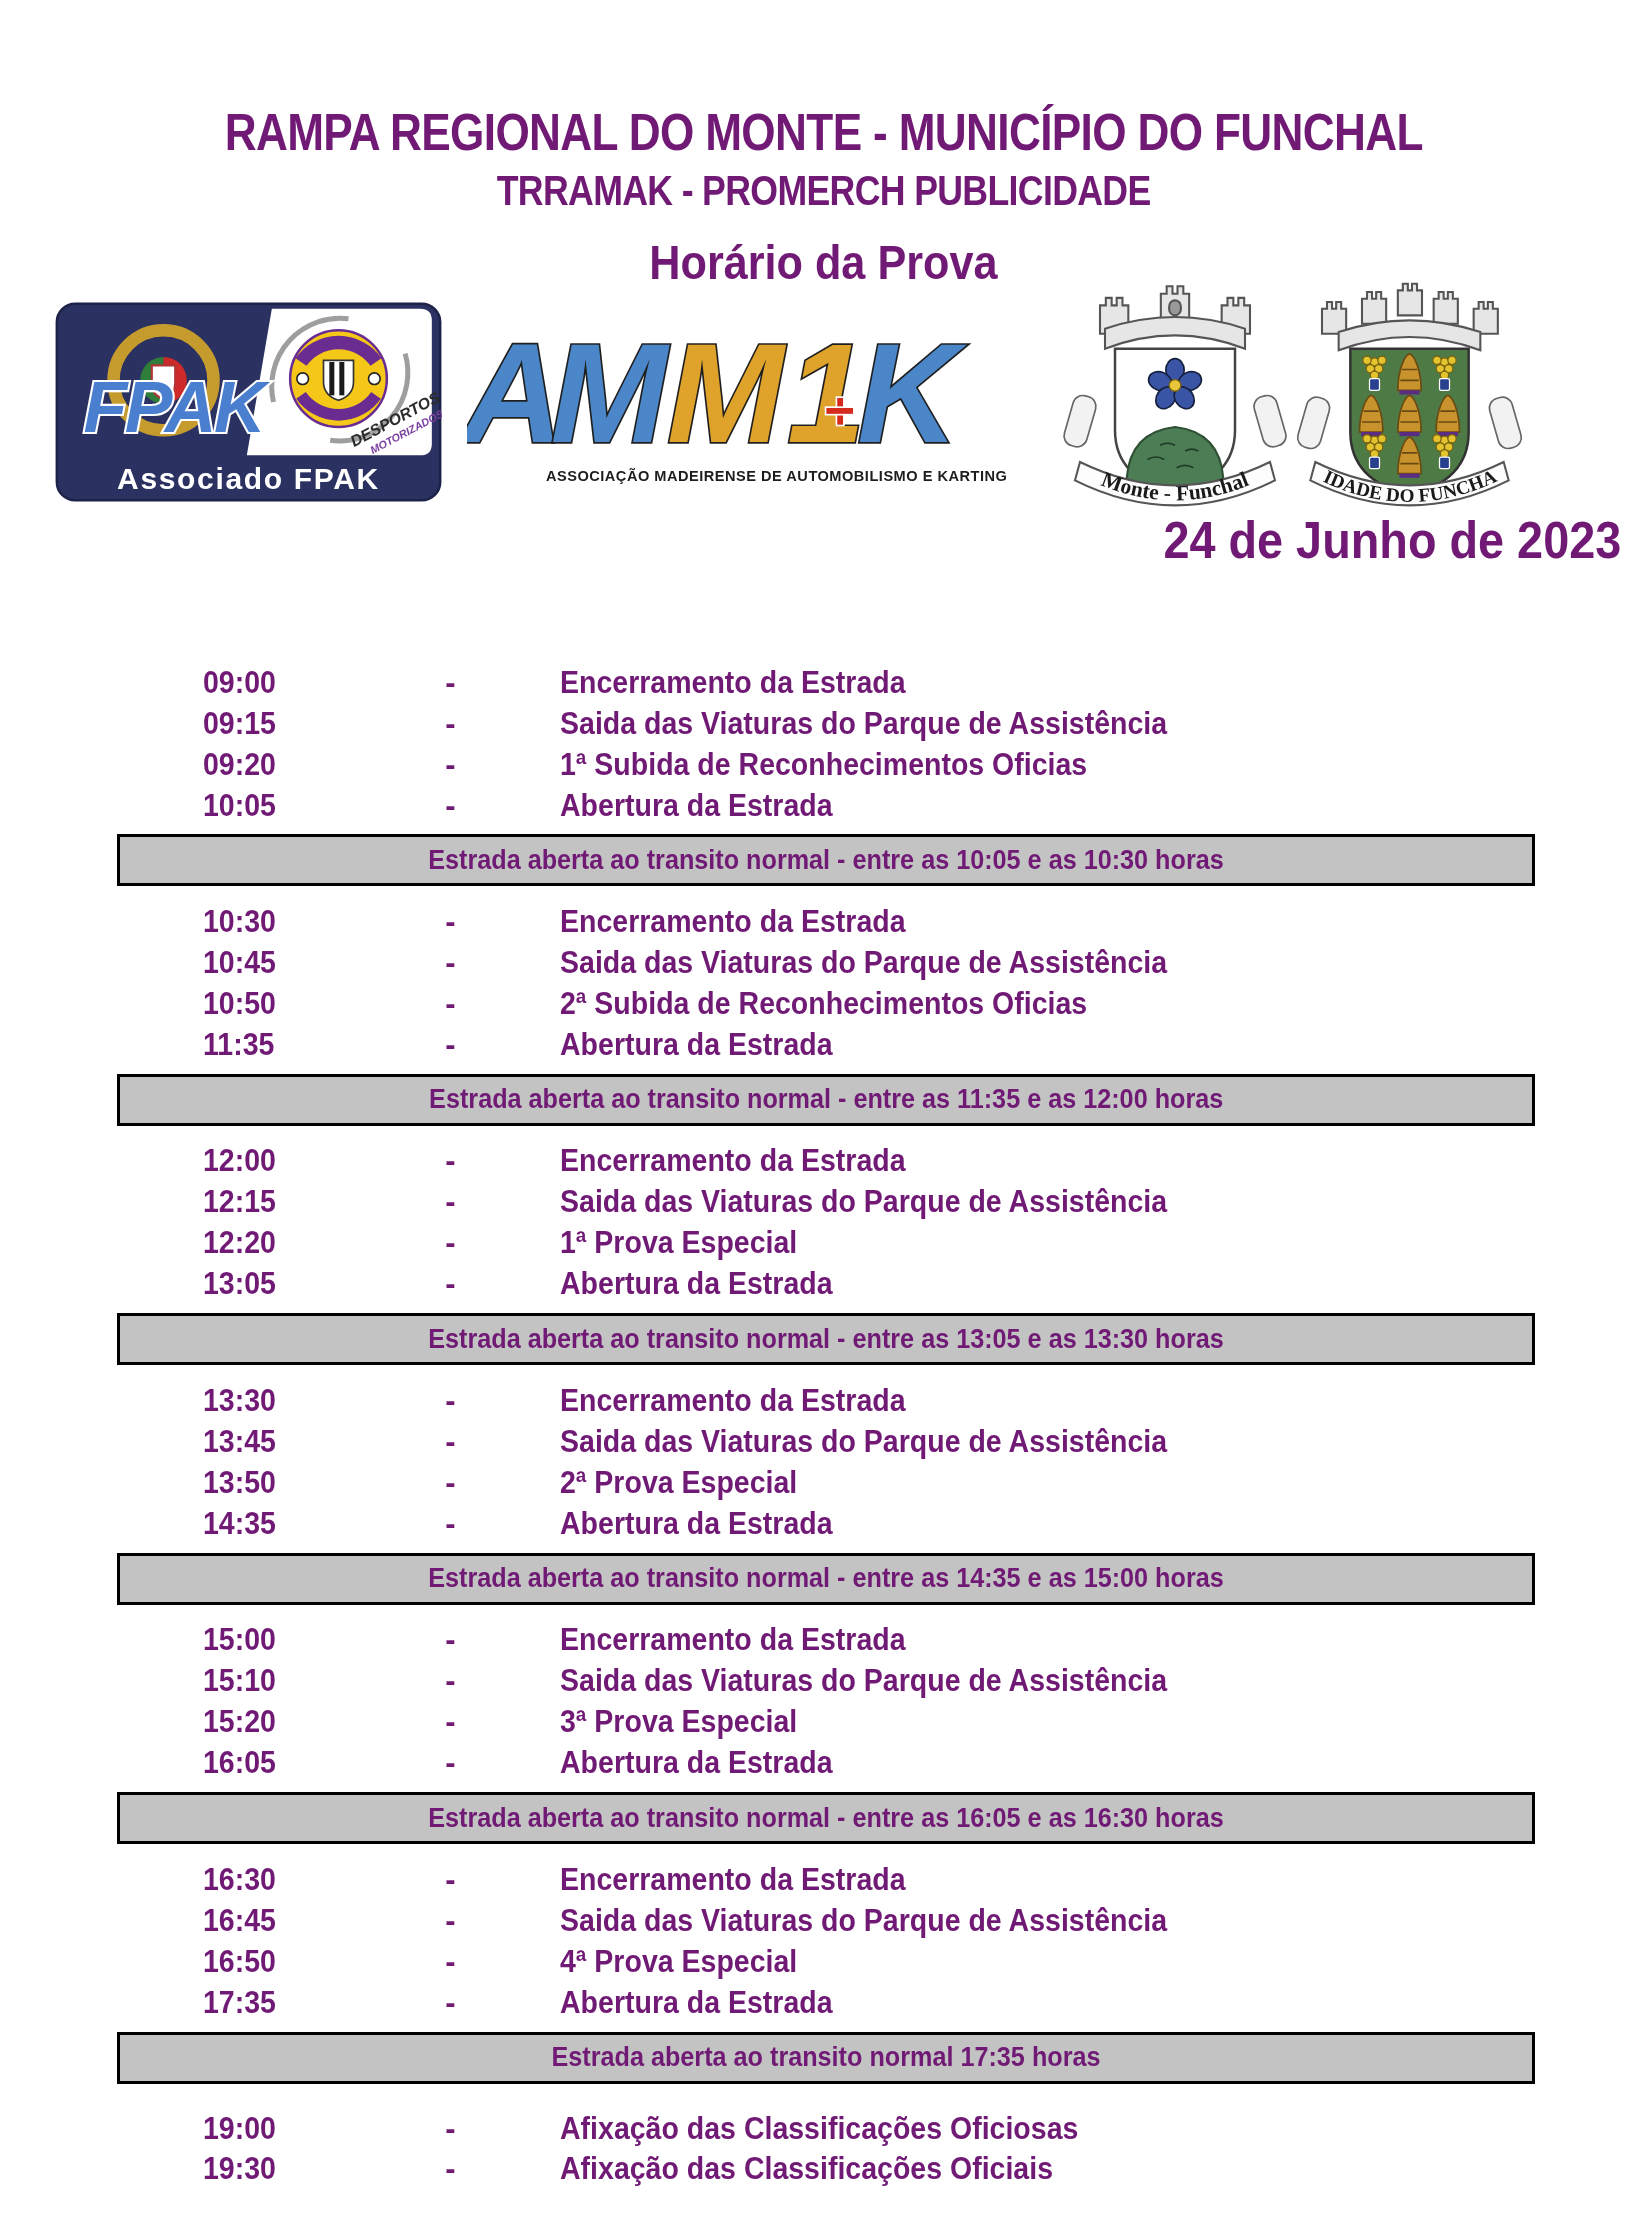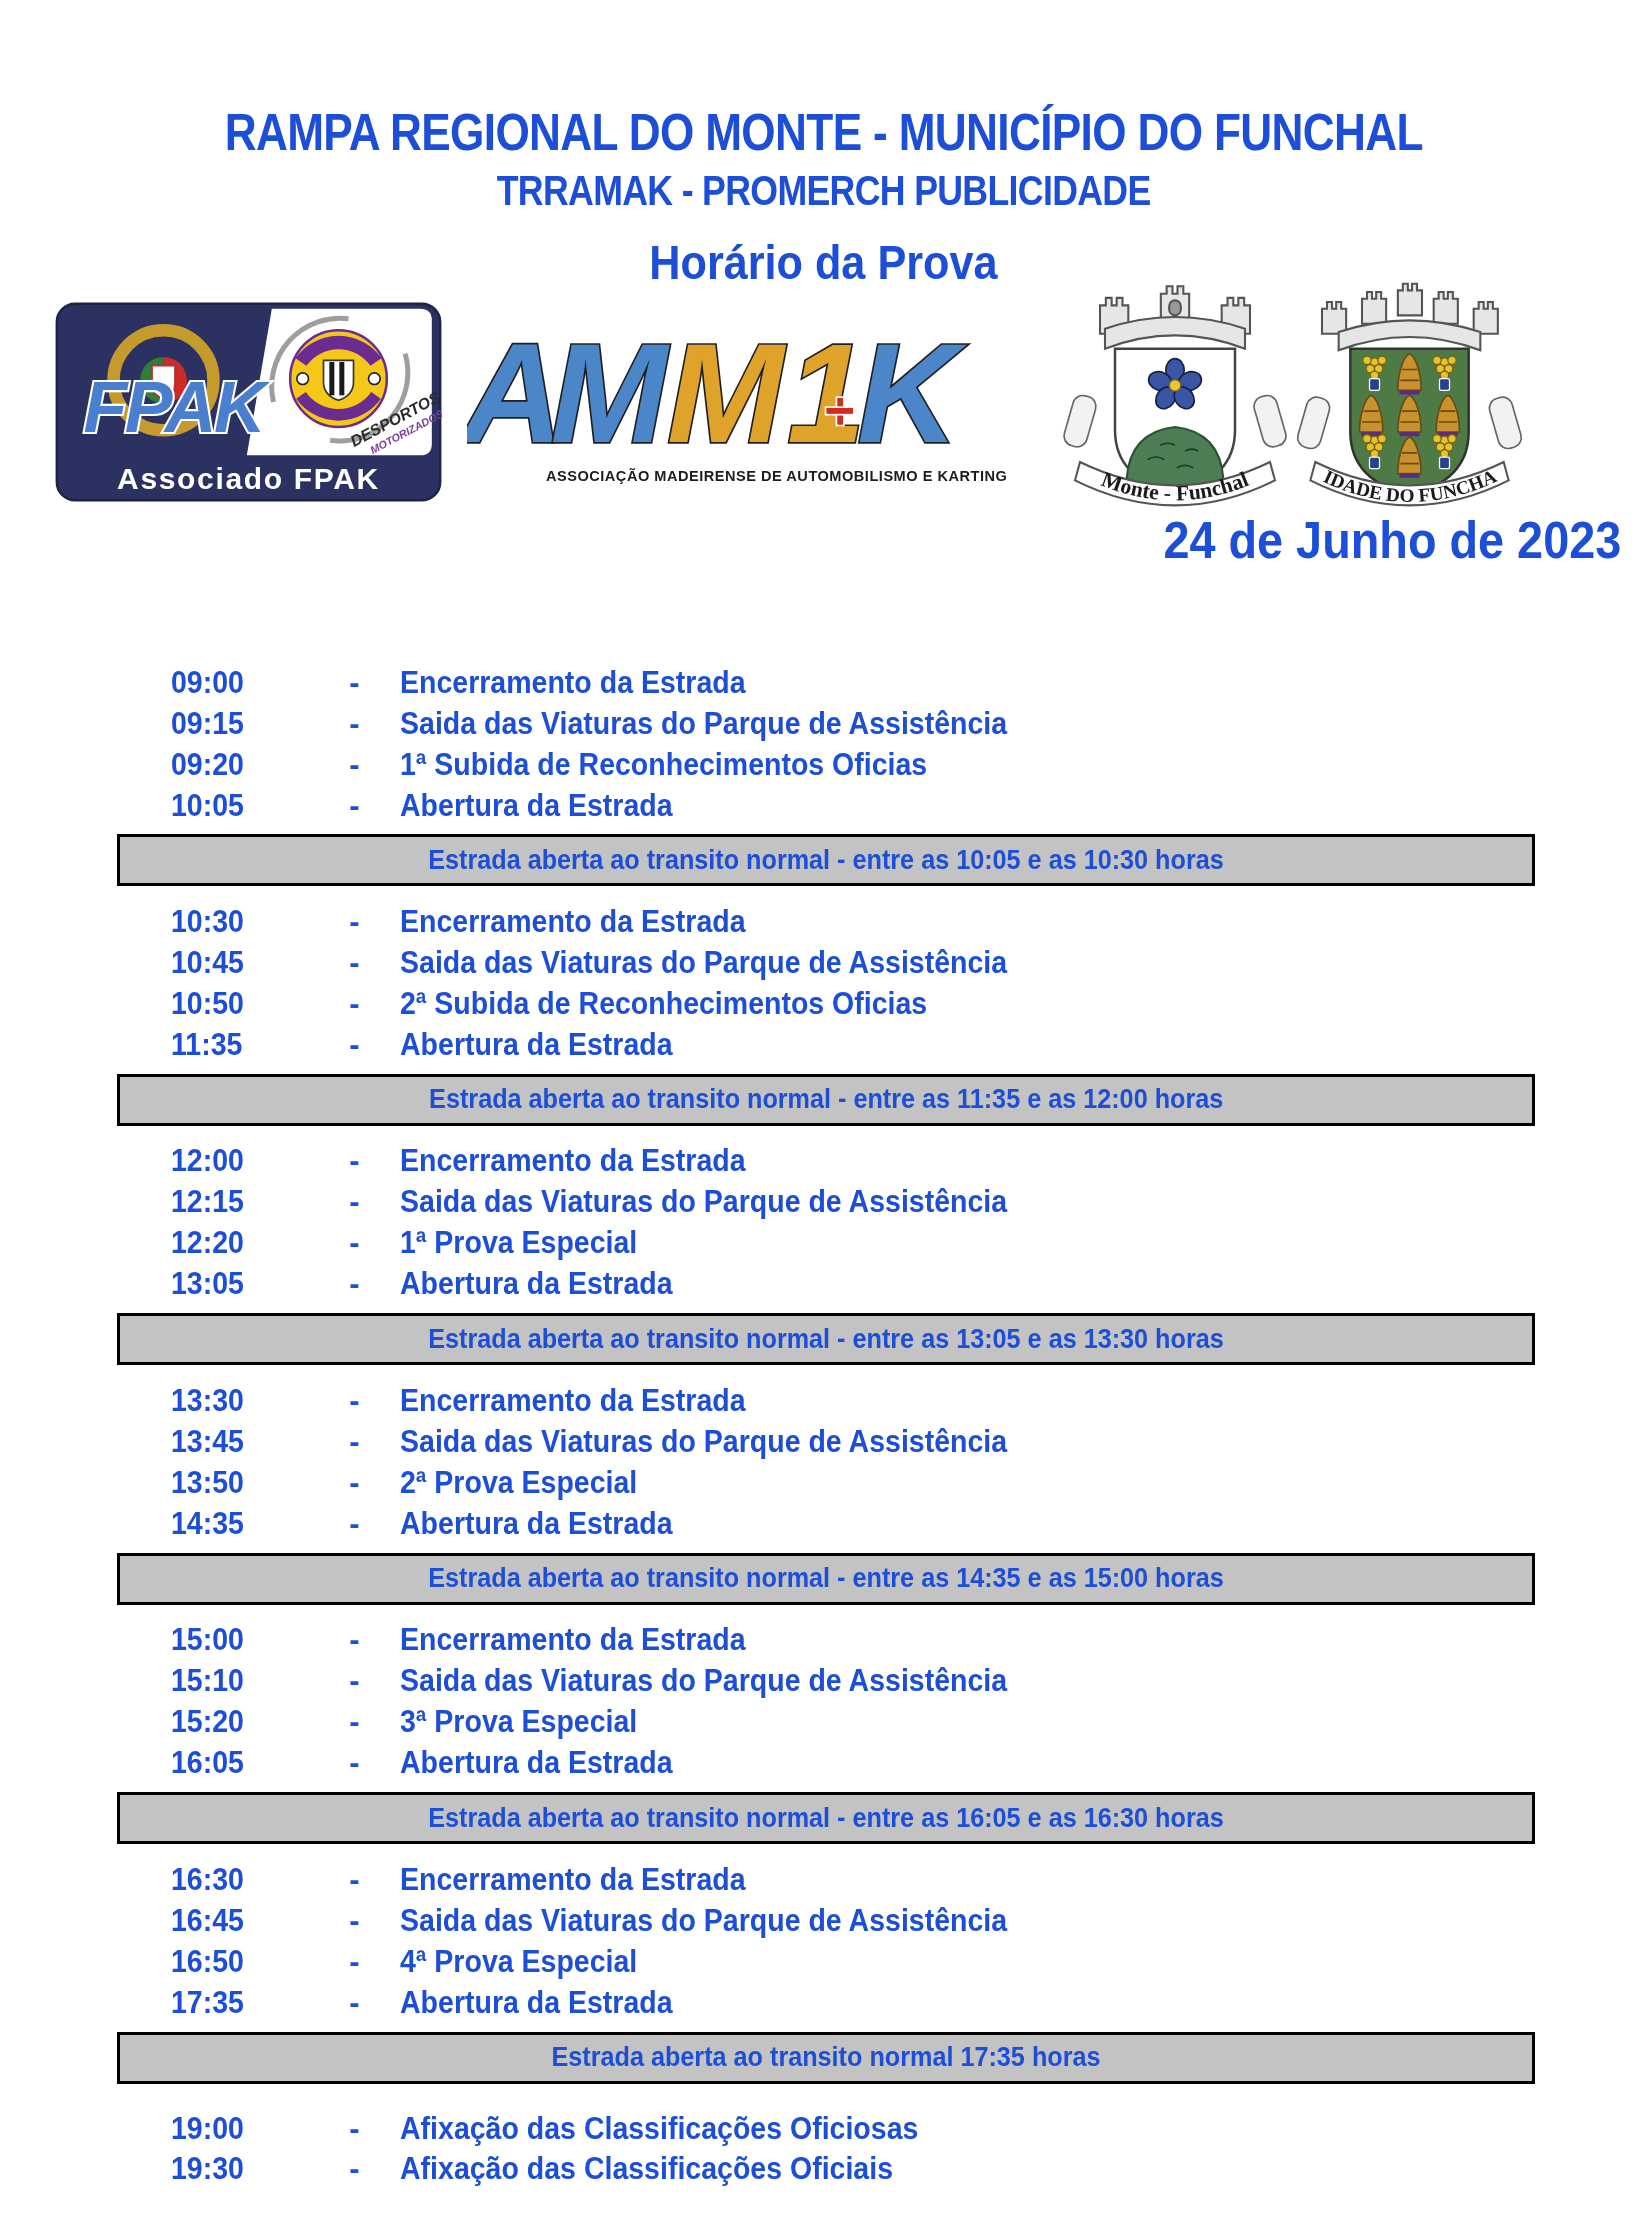--- a/index.html
+++ b/index.html
@@ -1,38 +1,38 @@
 <!DOCTYPE html>
 <html style="font-size:13.3px"><head>
 <meta charset="utf-8">
 <style>
   html,body{margin:0;padding:0;background:#9a9a9a;}
   .page{position:relative;width:1647px;height:2239px;background:#ffffff;margin:0 auto;
-        font-family:"Liberation Sans",sans-serif;color:#1d4ed8;overflow:hidden;}
+        font-family:"Liberation Sans",sans-serif;color:#701a75;overflow:hidden;}
   .ctr{position:absolute;left:0;width:100%;text-align:center;font-weight:bold;white-space:nowrap;}
   .sq{display:inline-block;transform:scaleX(.85);transform-origin:center;white-space:nowrap;}
   .sq9{display:inline-block;transform:scaleX(.9);transform-origin:center;white-space:nowrap;}
   .t1{top:102px;font-size:52px;letter-spacing:-0.8px;}
   .t2{top:167px;font-size:42px;letter-spacing:-0.8px;}
   .t3{top:235px;font-size:48px;}
   .t4{top:510px;font-size:52px;text-align:right;}
   .logo{position:absolute;}
   .logo svg{display:block;width:100%;height:100%;}
   .logo-fpak{left:55px;top:302px;width:387px;height:200px;}
   .logo-amak{left:467px;top:317px;width:542px;height:177px;}
   .crest-monte{left:1059px;top:272px;width:232px;height:250px;}
   .crest-funchal{left:1291px;top:272px;width:237px;height:250px;}
   .schedule{position:absolute;left:117px;top:647px;width:1418px;}
   .bar{background:#c3c3c3;border:3.3px solid #000;text-align:center;font-weight:bold;}
   .bar span{display:inline-block;transform:scaleX(.9);transform-origin:center;white-space:nowrap;}
   .bar.hdr{font-size:34px;padding:7.5px 0 8.3px;}
   .bar.banner{font-size:28px;padding:6.7px 0 7.5px;margin-top:8px;}
   .rows{margin:15px 0 8.3px;}
   .row{display:grid;grid-template-columns:54px 92px 75px 33px 29px 1fr;align-items:center;
-       height:41px;font-size:31px;font-weight:bold;}
+       height:41px;font-size:31px;font-weight:bold;gap:32px;}
   .row .time{grid-column:2;transform:scaleX(.92);transform-origin:left center;}
   .row .dash{grid-column:4;text-align:center;}
   .row .desc{grid-column:6;transform:scaleX(.92);transform-origin:left center;white-space:nowrap;}
   .final{margin-top:25px;}
   .final .row{height:40px;}
 </style>
 </head>
 <body>
 
 <div class="page">

